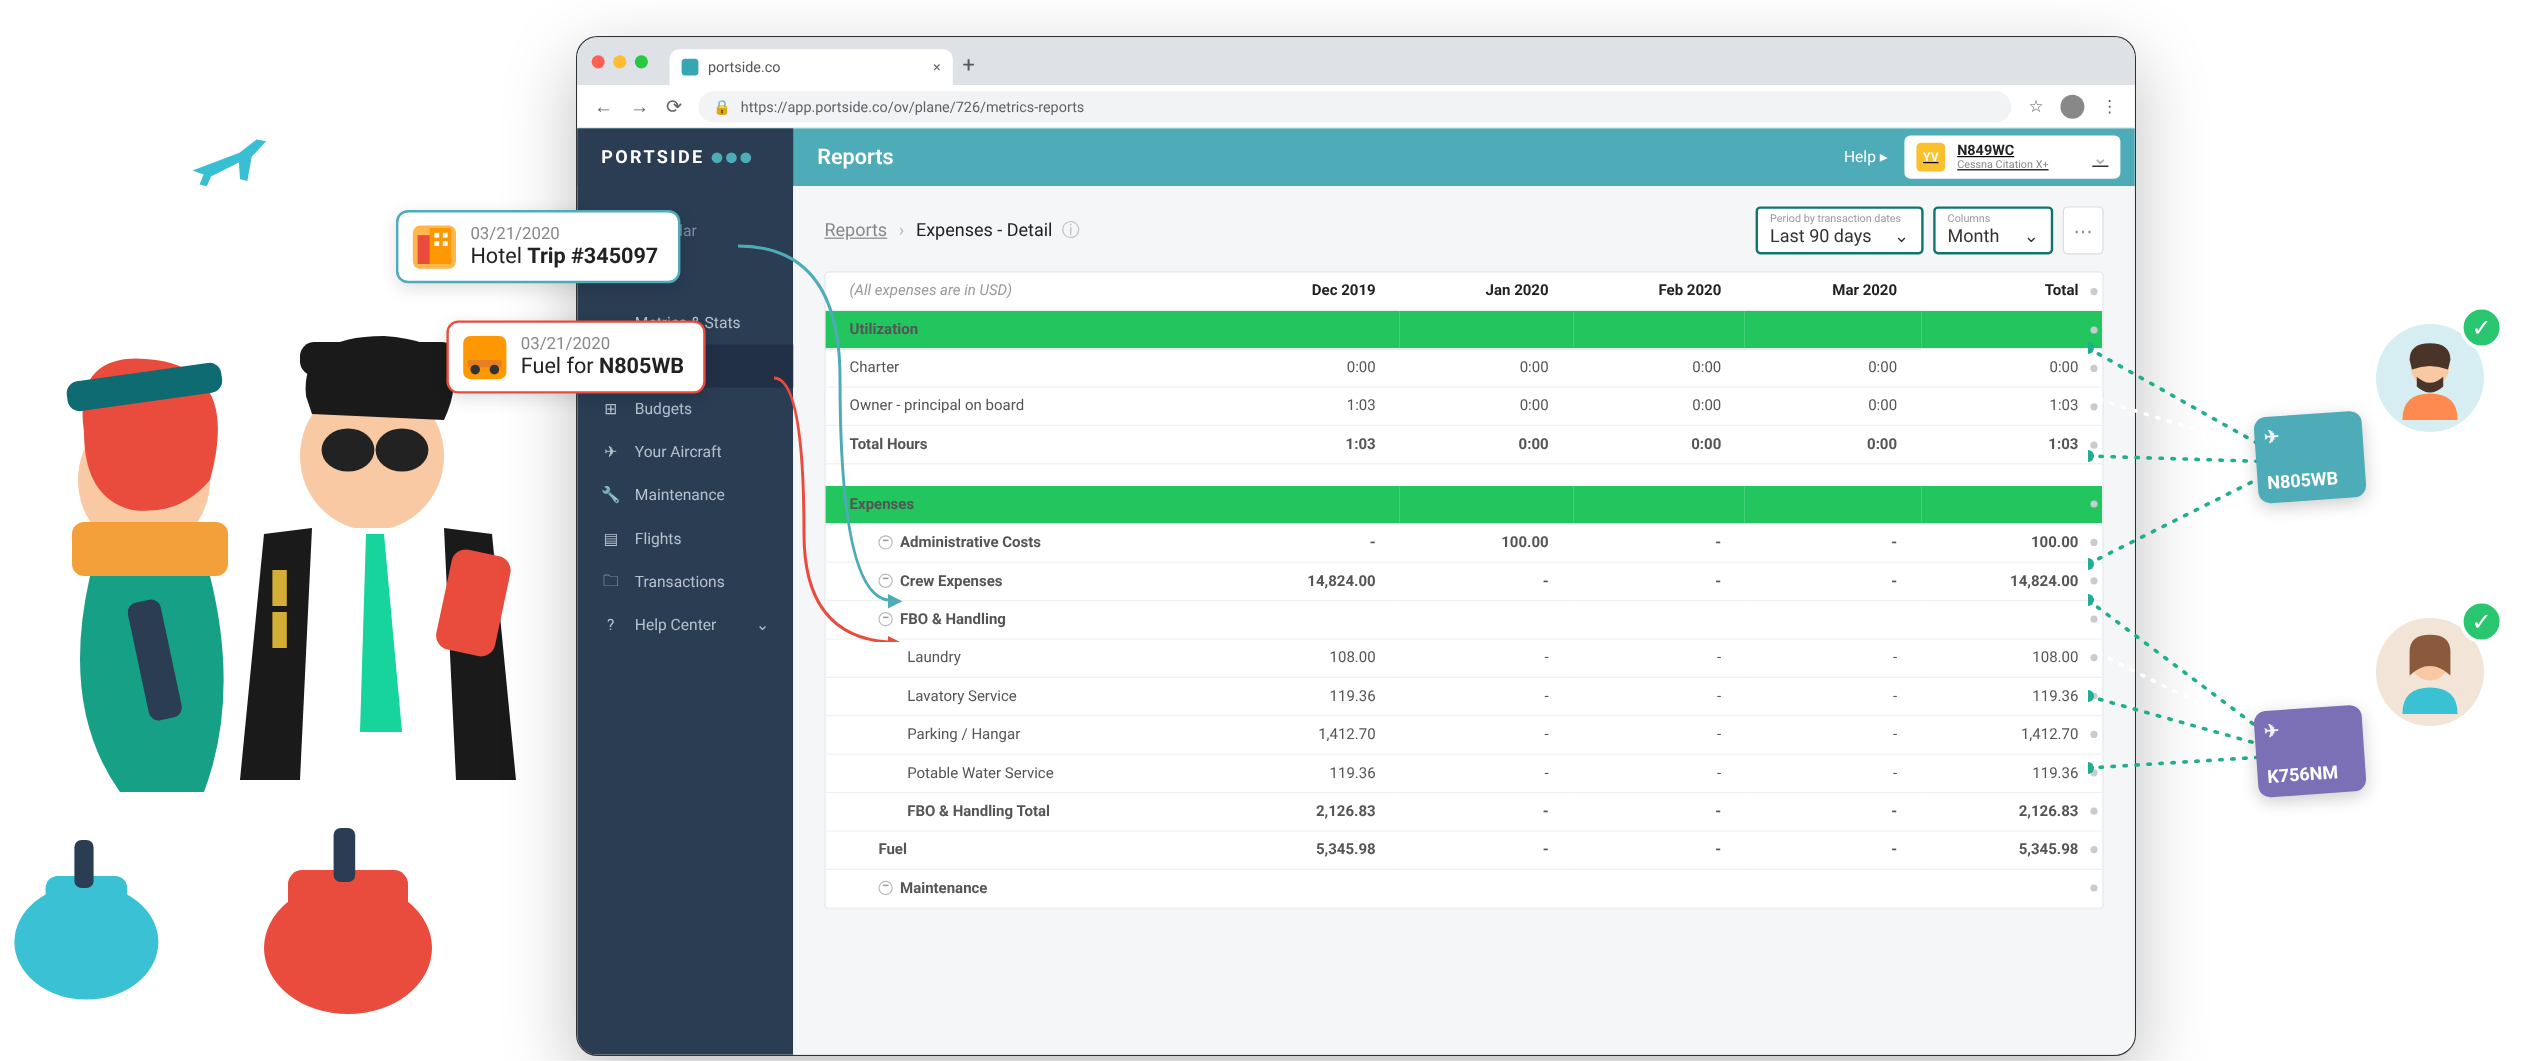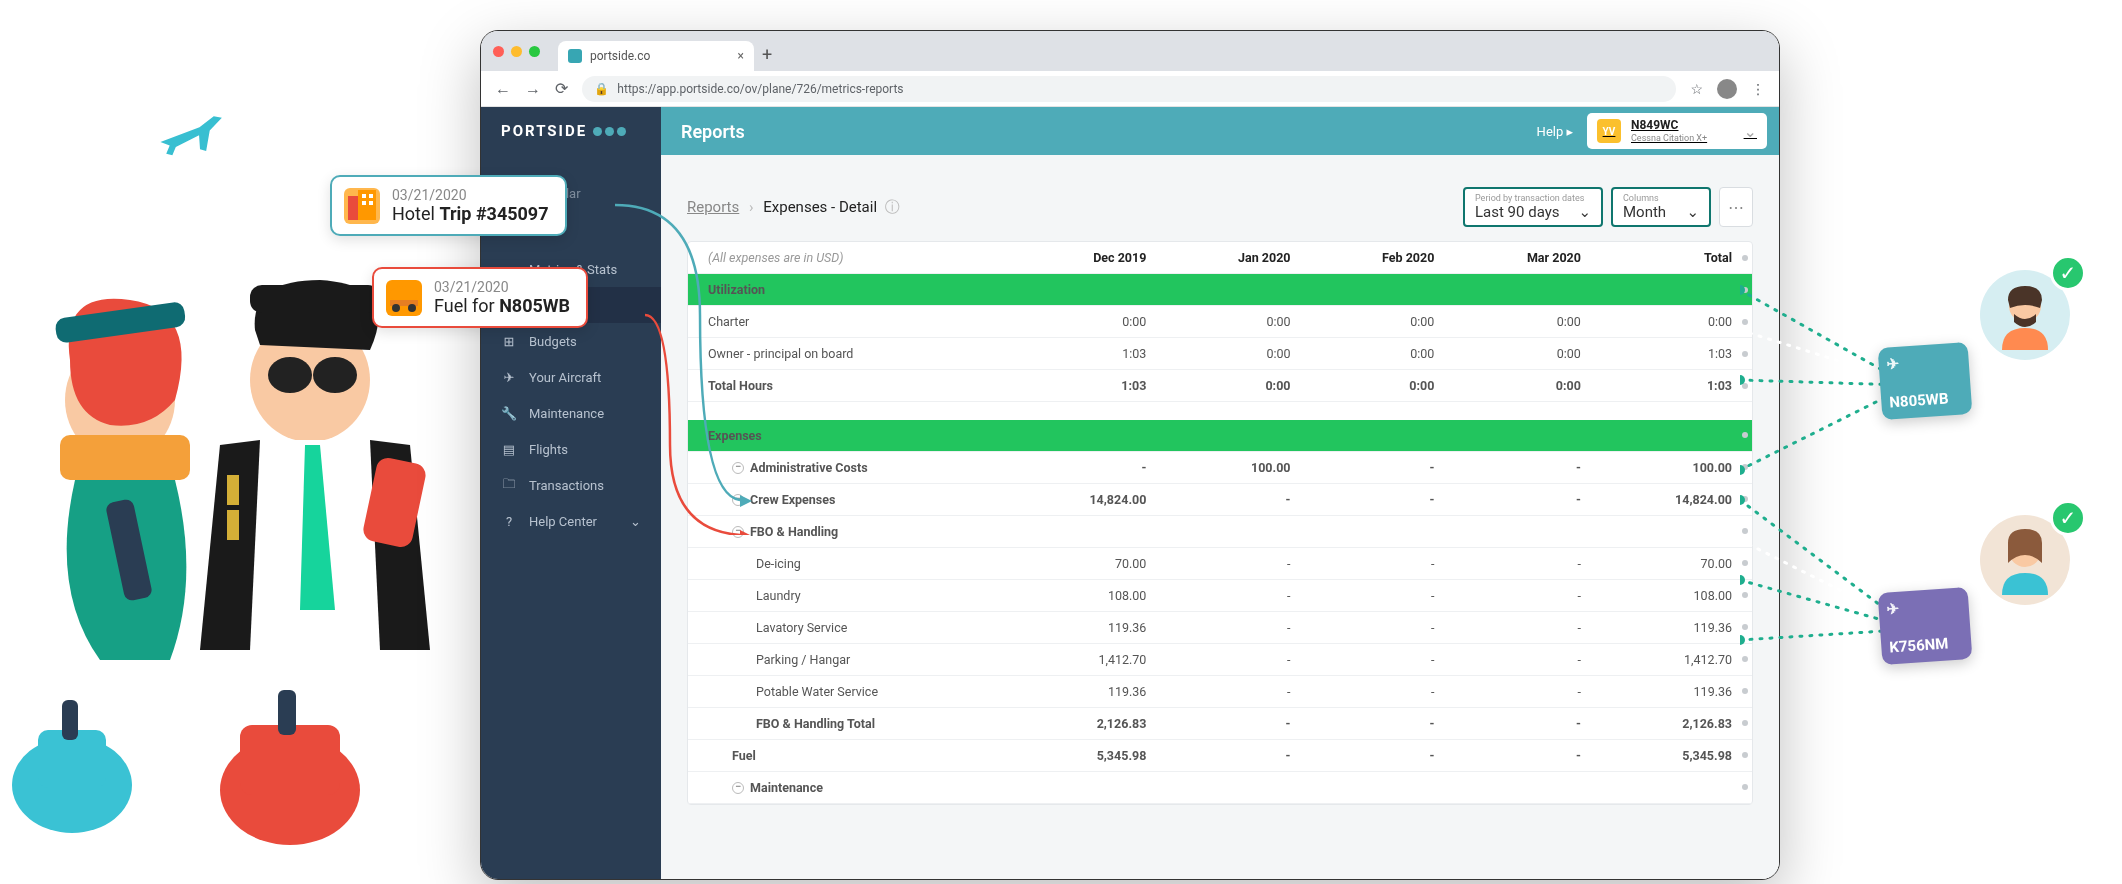--- a/index.html
+++ b/index.html
@@ -4,21 +4,21 @@
 <style>
 * { box-sizing: border-box; margin: 0; padding: 0; }
 body { font-family: -apple-system, BlinkMacSystemFont, "Segoe UI", Roboto, sans-serif; background: #fff; width: 2122px; height: 884px; position: relative; overflow: hidden; }
 
 
 .browser-window { position: absolute; left: 480px; top: 30px; width: 1300px; height: 850px; background: #fff; border-radius: 18px; box-shadow: 0 20px 60px rgba(0,0,0,0.25); overflow: hidden; border: 1px solid #333; }
 .browser-tabs { height: 40px; background: #dee1e6; display: flex; align-items: center; padding: 0 12px; gap: 8px; }
 .traffic-lights { display: flex; gap: 7px; margin-right: 10px; }
 .traffic-lights span { width: 11px; height: 11px; border-radius: 50%; }
 .tl-red { background: #ff5f57; } .tl-yellow { background: #febc2e; } .tl-green { background: #28c840; }
-.tab { background: #fff; height: 30px; width: 196px; border-radius: 8px 8px 0 0; display: flex; align-items: center; padding: 0 10px; font-size: 12px; color: #555; gap: 8px; margin-top: 10px; }
+.tab { background: #fff; height: 30px; width: 236px; border-radius: 8px 8px 0 0; display: flex; align-items: center; padding: 0 10px; font-size: 12px; color: #555; gap: 8px; margin-top: 10px; }
 .tab-favicon { width: 14px; height: 14px; border-radius: 3px; background: #37a6b3; }
 .tab-close { margin-left: auto; color: #666; cursor: pointer; }
 .new-tab { color: #555; font-size: 18px; margin-top: 6px; }
 .browser-addr { height: 36px; background: #fff; display: flex; align-items: center; padding: 0 14px; gap: 14px; border-bottom: 1px solid #e3e3e3; }
 .browser-addr .nav-icon { color: #5f6368; font-size: 16px; }
 .addr-bar { flex: 1; background: #f1f3f4; border-radius: 15px; height: 26px; display: flex; align-items: center; padding: 0 12px; font-size: 12px; color: #5f6368; gap: 8px; }
 .star, .avatar-s, .menu-dots { color: #5f6368; font-size: 14px; }
 .avatar-s { width: 20px; height: 20px; border-radius: 50%; background: #888; }
 
 
@@ -38,21 +38,21 @@
 
 
 .app-body { display: flex; height: calc(100% - 124px); }
 .sidebar { width: 180px; background: #2a3d53; color: #b7c2cf; padding-top: 80px; }
 .sidebar-item { display: flex; align-items: center; gap: 12px; padding: 10px 20px; font-size: 13px; cursor: pointer; position: relative; }
 .sidebar-item.active { background: #223046; color: #4eabb8; }
 .sidebar-item.active::before { content: ''; position: absolute; left: 0; top: 0; bottom: 0; width: 3px; background: #4eabb8; }
 .sidebar-icon { width: 16px; height: 16px; display: flex; align-items: center; justify-content: center; }
 
 
-.content { flex: 1; background: #f4f6f7; padding: 32px 26px; overflow: auto; }
+.content { flex: 1; background: #f4f6f7; padding: 17px 26px; overflow: auto; }
 .breadcrumb-row { display: flex; align-items: center; gap: 10px; margin-bottom: 14px; }
 .breadcrumb { color: #888; font-size: 15px; }
 .breadcrumb .sep { margin: 0 6px; color: #bbb; }
 .breadcrumb .current { color: #222; }
 .ctrls { margin-left: auto; display: flex; gap: 8px; }
 .dropdown { background: #fff; border: 2px solid #0f766e; border-radius: 4px; padding: 4px 10px; min-width: 140px; }
 .dropdown .lbl { font-size: 9px; color: #999; }
 .dropdown .val { font-size: 15px; color: #333; display: flex; justify-content: space-between; align-items: center; }
 .more-btn { background: #fff; border: 1px solid #d9dde1; border-radius: 4px; width: 34px; display: flex; align-items: center; justify-content: center; color: #888; }
 
@@ -336,28 +336,20 @@
               </tr>
               <tr class="row-bold indent-1">
                 <td><span class="toggle"></span>FBO &amp; Handling</td>
                 <td></td>
                 <td></td>
                 <td></td>
                 <td></td>
                 <td class="dot-after"></td>
               </tr>
               <tr class="indent-2">
-                <td>De-icing</td>
-                <td>70.00</td>
-                <td>-</td>
-                <td>-</td>
-                <td>-</td>
-                <td class="dot-after">70.00</td>
-              </tr>
-              <tr class="indent-2">
                 <td>Laundry</td>
                 <td>108.00</td>
                 <td>-</td>
                 <td>-</td>
                 <td>-</td>
                 <td class="dot-after">108.00</td>
               </tr>
               <tr class="indent-2">
                 <td>Lavatory Service</td>
                 <td>119.36</td>

